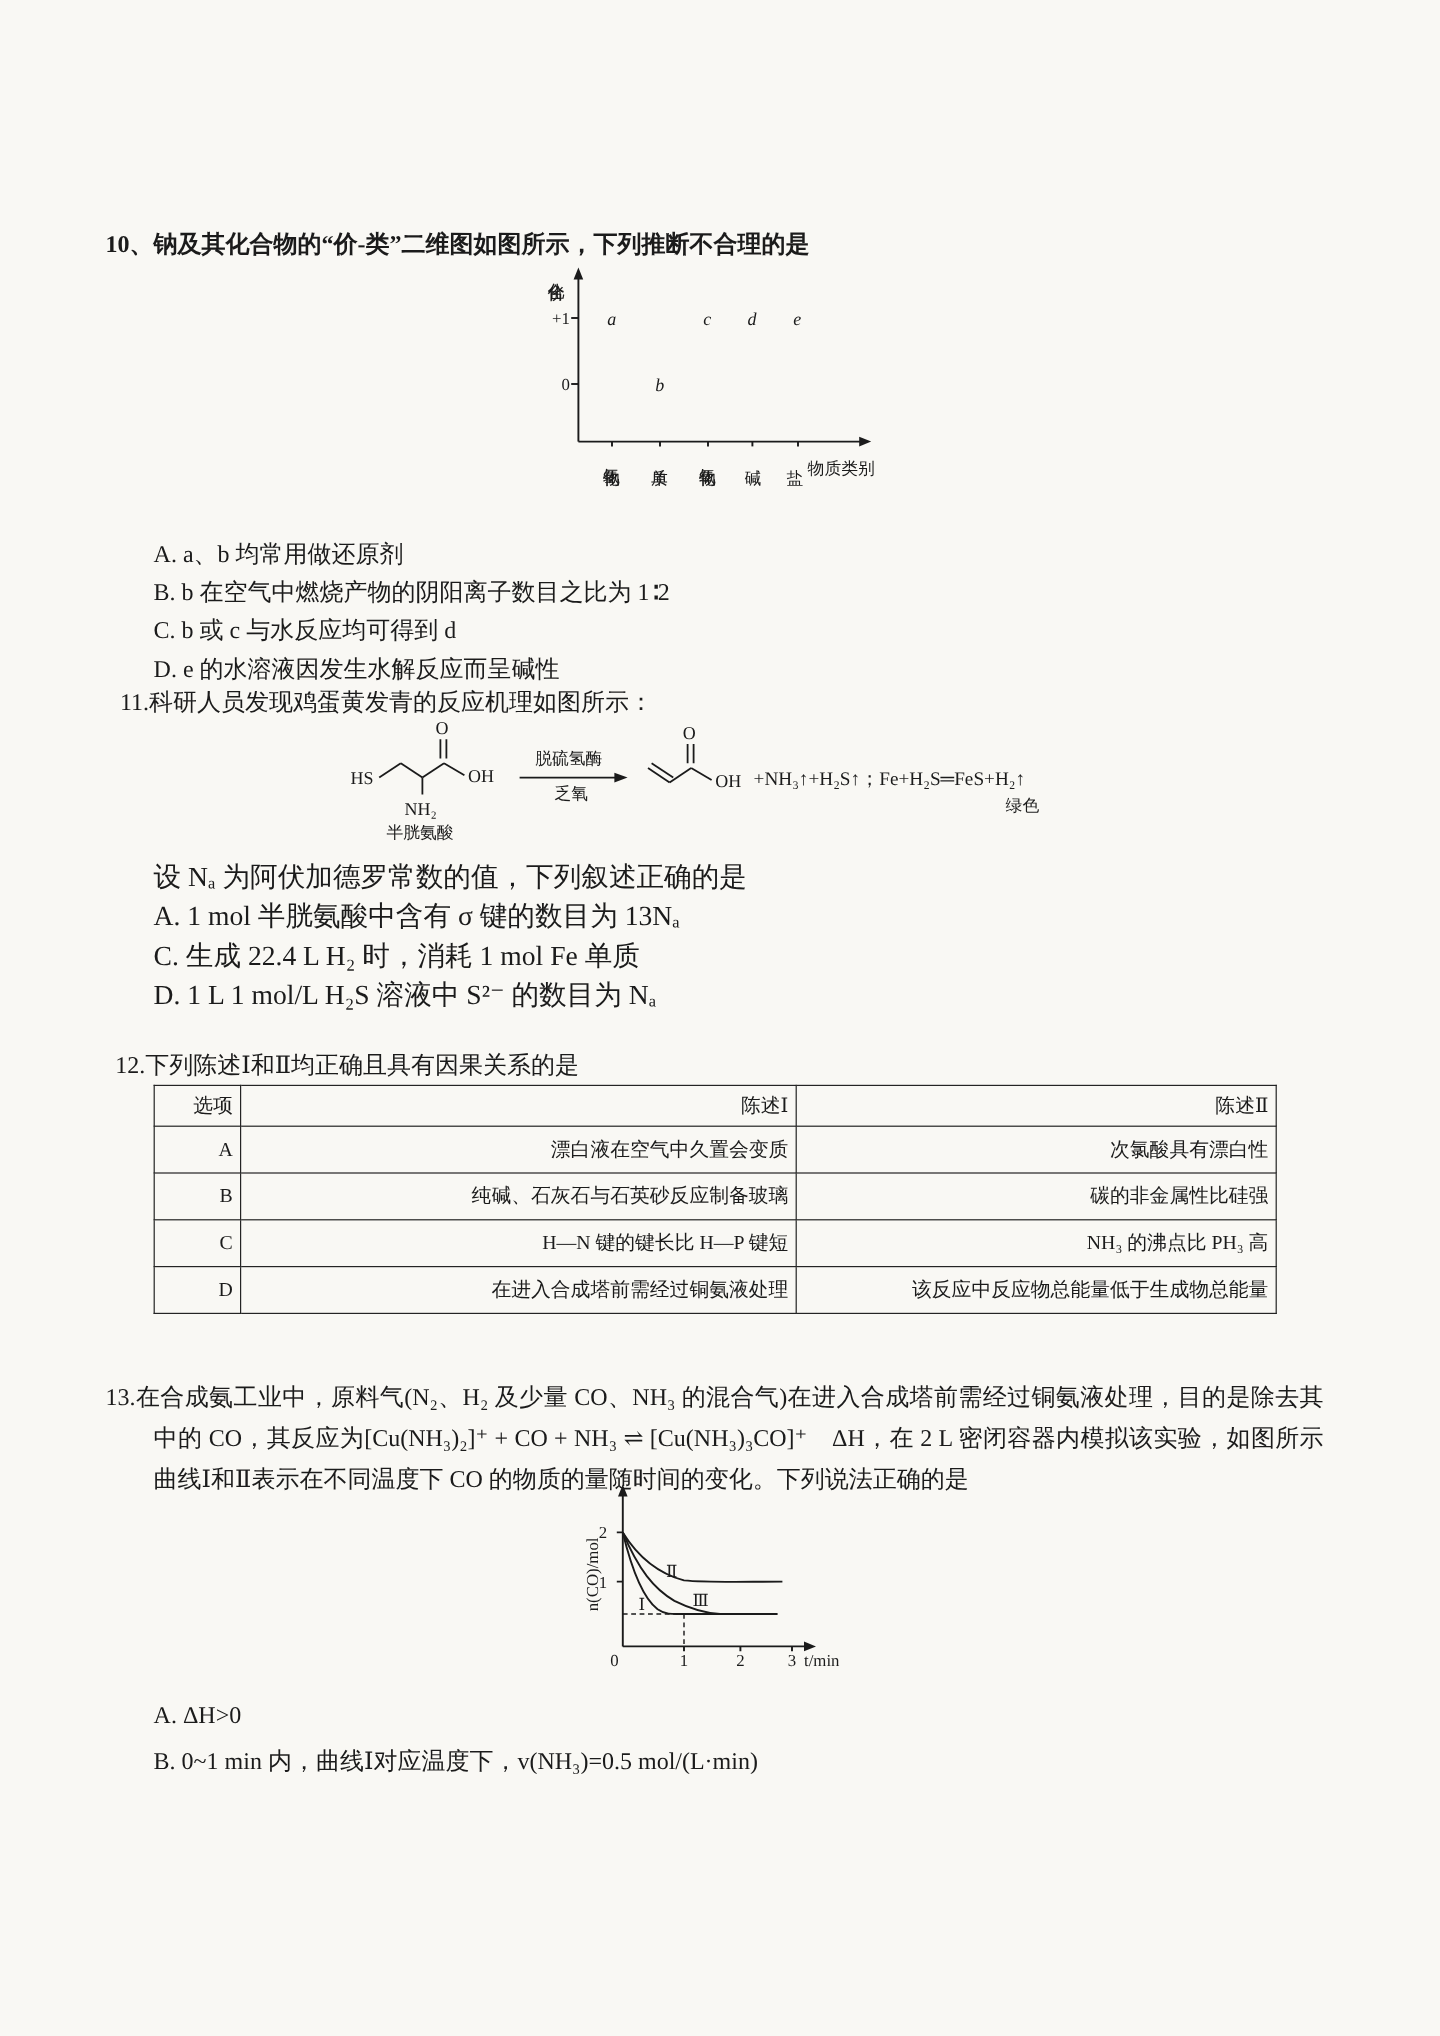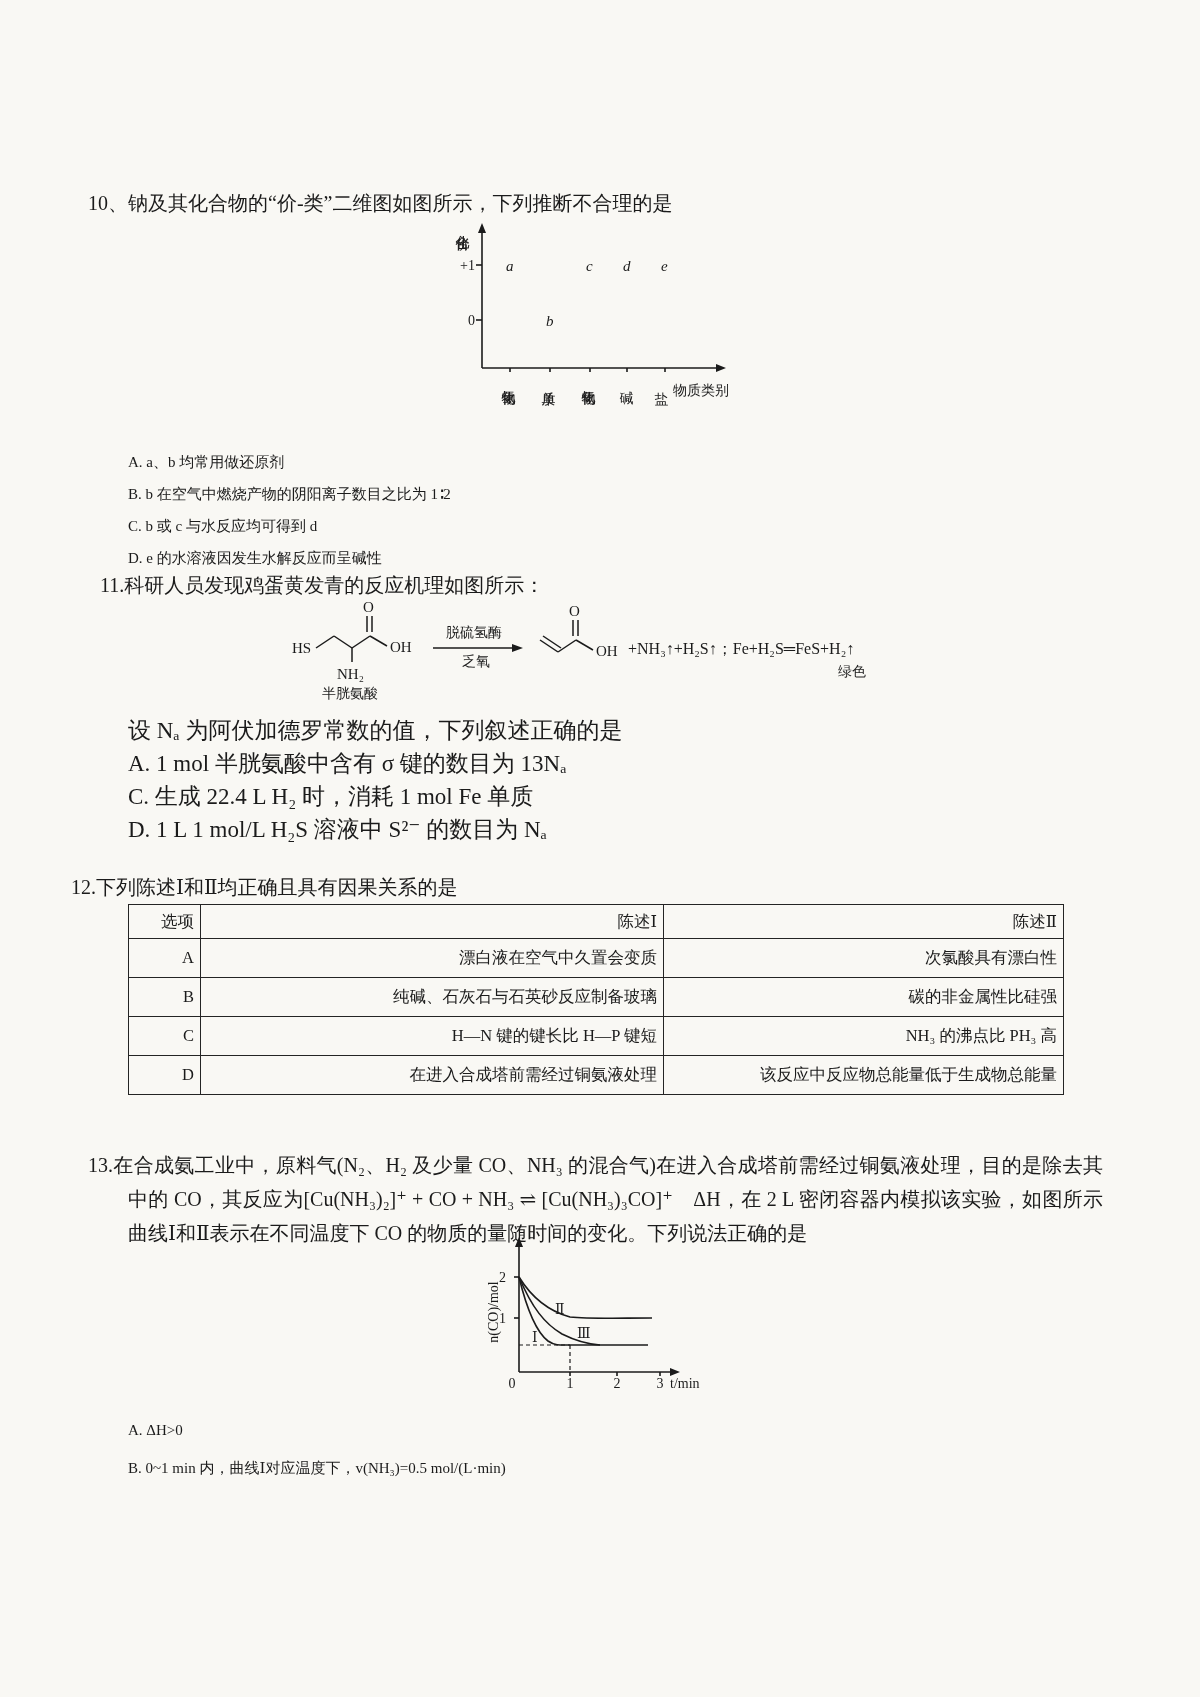--- a/index.html
+++ b/index.html
@@ -1,21 +1,21 @@
 <!DOCTYPE html>
 <html><head>
 <meta charset="utf-8">
 <style>
   html,body{margin:0;padding:0}
   body{background:#d9d6cf;font-family:"Liberation Serif","DejaVu Serif",serif}
   .page{position:relative;width:1200px;height:1697px;margin:0 auto;background:#f9f8f4;color:#1b1b1b;overflow:hidden}
   .abs{position:absolute}
   .q-title{font-size:20px;white-space:nowrap}
-  .bold{font-weight:400}
-  .opt{font-size:15px;line-height:32px;white-space:nowrap}
+  .bold{font-weight:700}
+  .opt{font-size:20px;line-height:32px;white-space:nowrap}
   .opt33{font-size:23px;line-height:33px;white-space:nowrap}
   .para{font-size:20px;line-height:34px;text-align:justify;padding-left:40px;text-indent:-40px}
   svg text{fill:#1b1b1b;font-family:"Liberation Serif","DejaVu Serif",serif}
   .tick{font-size:14px}
   .pt{font-size:15px;font-style:italic}
   .sch{font-size:15px}
   .sch-cn{font-size:14px}
   .sch-prod{font-size:16px}
   .crv-lb{font-size:14px}
   .vlabel{position:absolute;writing-mode:vertical-rl;text-orientation:upright;font-size:14px;line-height:16px;letter-spacing:1px}
@@ -112,21 +112,21 @@
     </svg>
   </div>
 
   <div class="abs" style="left:128px;top:714px">
     <div class="opt33">设 Nₐ 为阿伏加德罗常数的值，下列叙述正确的是</div>
     <div class="opt33">A. 1 mol 半胱氨酸中含有 σ 键的数目为 13Nₐ</div>
     <div class="opt33">C. 生成 22.4 L H₂ 时，消耗 1 mol Fe 单质</div>
     <div class="opt33">D. 1 L 1 mol/L H₂S 溶液中 S²⁻ 的数目为 Nₐ</div>
   </div>
 
-  <div class="abs q-title" style="left:71px;top:874px">12.下列陈述Ⅰ和Ⅱ均正确且具有因果关系的是</div>
+  <div class="abs q-title" style="left:96px;top:874px">12.下列陈述Ⅰ和Ⅱ均正确且具有因果关系的是</div>
 
   <table class="stmt-table abs" style="left:128px;top:904px">
     <colgroup>
         <col style="width:72px">
         <col style="width:463px">
         <col style="width:400px">
       </colgroup>
     <tbody>
         <tr>
       <th>选项</th>

